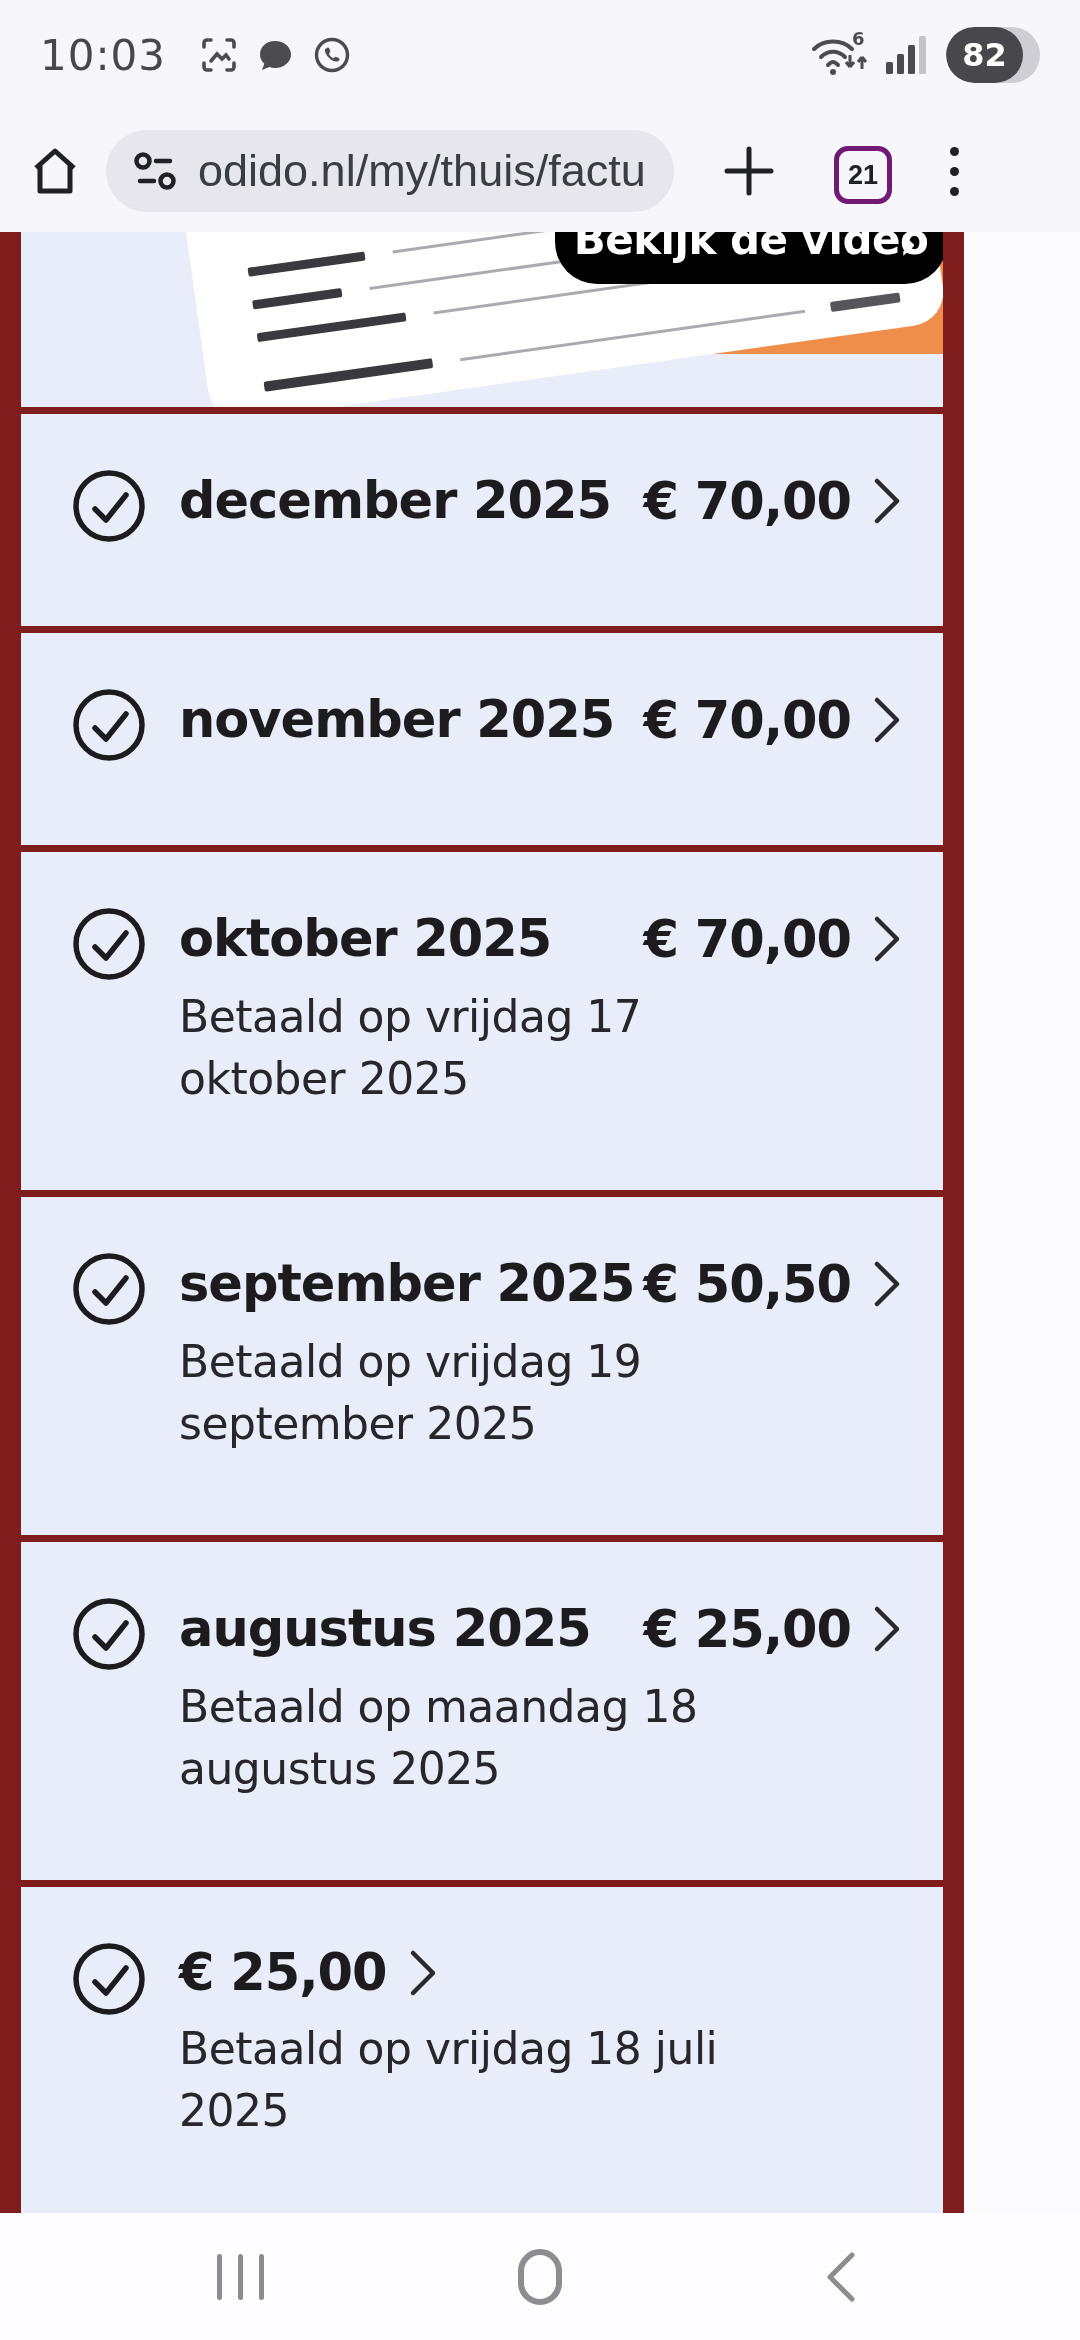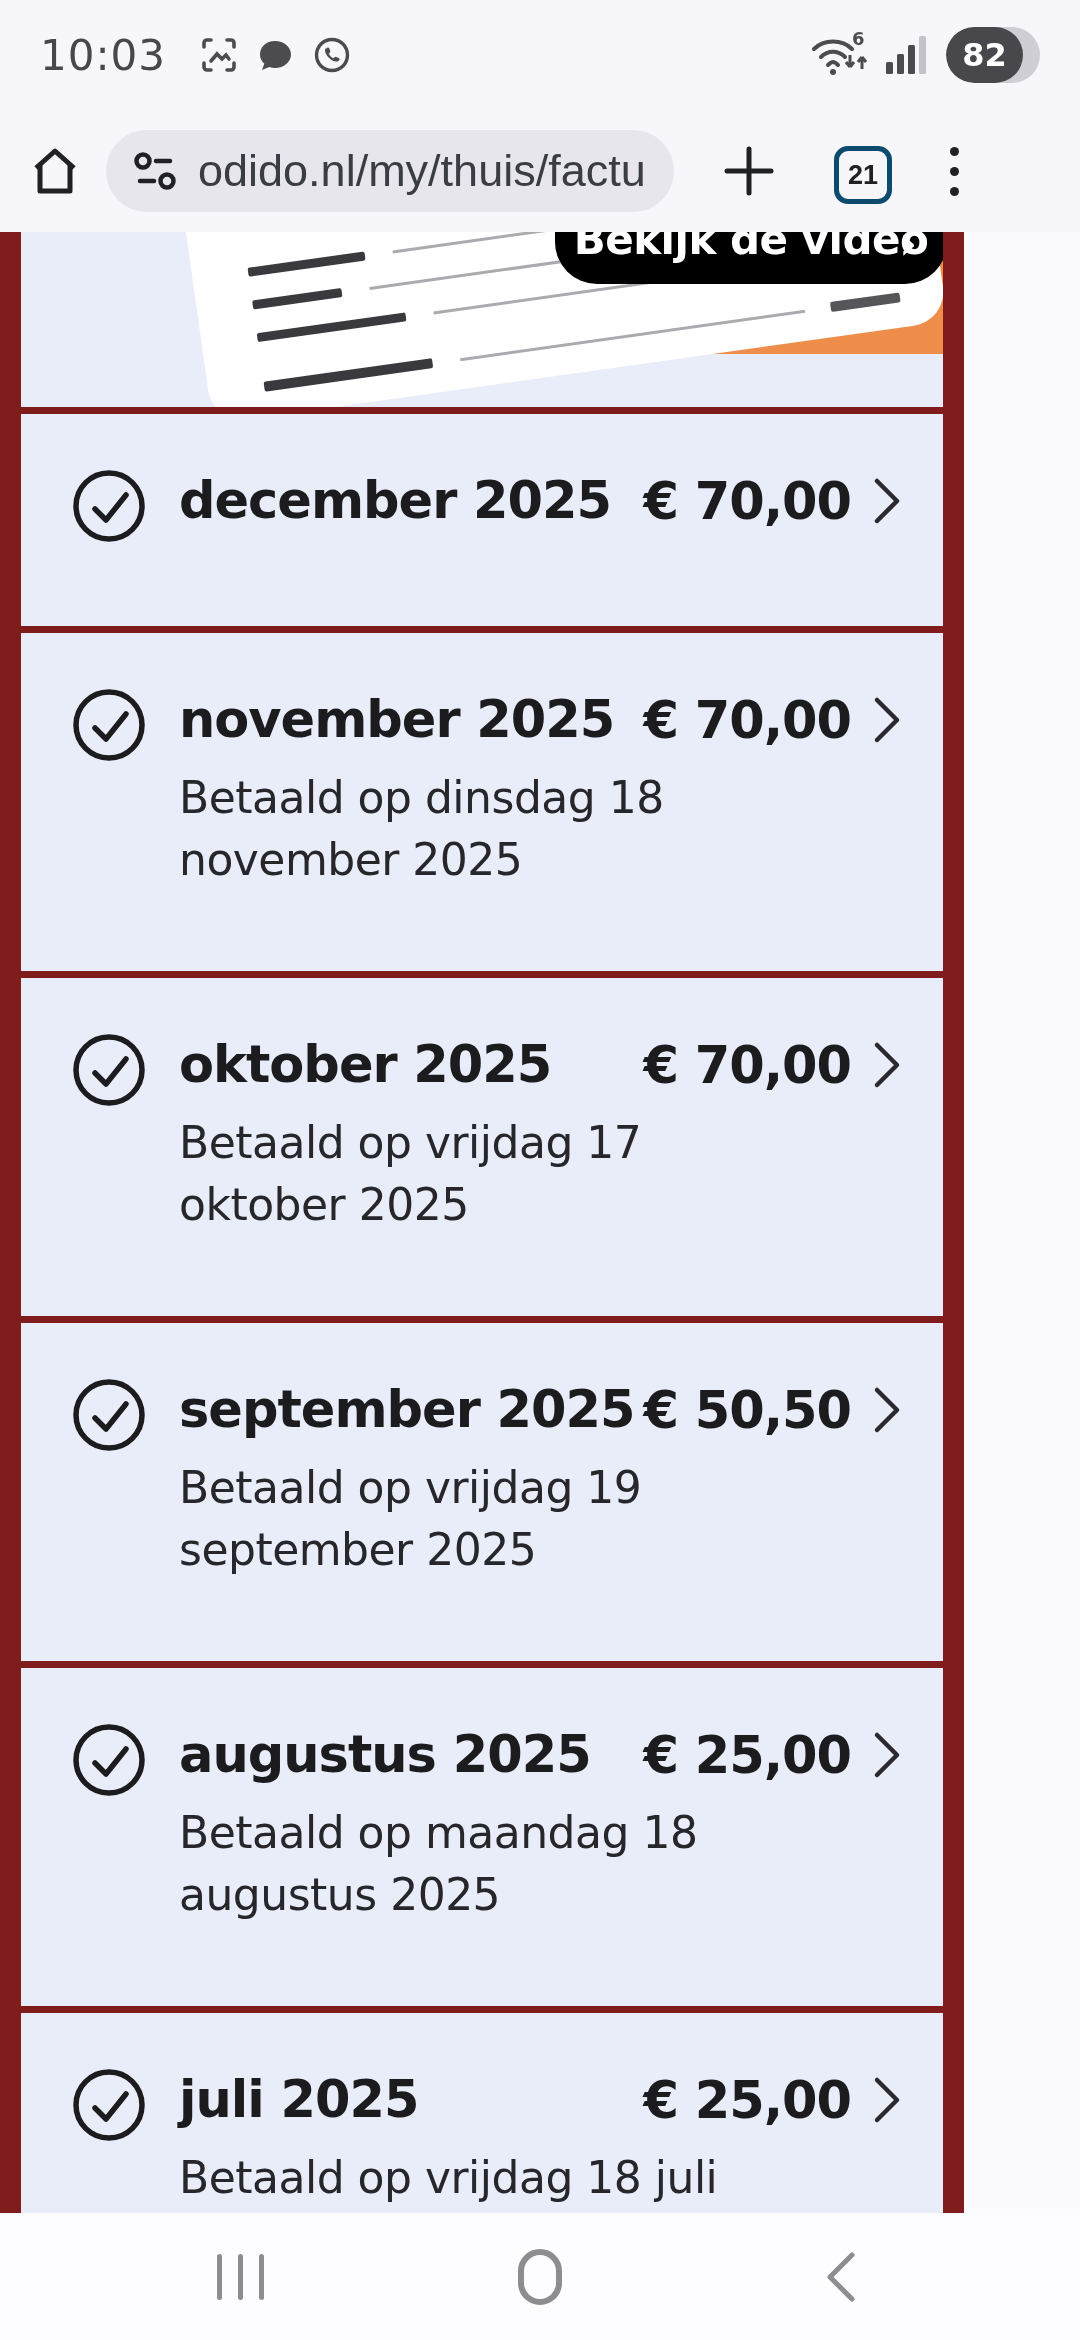--- a/index.html
+++ b/index.html
@@ -10,21 +10,21 @@
   .notif{display:flex;align-items:center;gap:18px;margin-left:34px;}
   .statusbar .grow{flex:1;}
   .sright{display:flex;align-items:center;gap:16px;}
   .battery{position:relative;width:94px;height:56px;border-radius:28px;background:#cfced4;overflow:hidden;}
   .battery .fill{position:absolute;left:0;top:0;bottom:0;background:#48484c;display:flex;align-items:center;justify-content:center;color:#fff;font-size:32px;font-weight:700;border-radius:28px;}
   
   .toolbar{position:absolute;top:110px;left:0;width:1080px;height:122px;background:#f7f6fa;display:flex;align-items:center;padding:0 26px;box-sizing:border-box;}
   .urlpill{height:82px;width:568px;background:#e7e6ec;border-radius:41px;display:flex;align-items:center;padding:0 26px;box-sizing:border-box;margin-left:22px;overflow:hidden;}
   .urltext{font-family:"Liberation Sans",sans-serif;font-size:45px;color:#3a3d42;margin-left:20px;white-space:nowrap;overflow:hidden;flex:1;}
   .tbicons{display:flex;align-items:center;gap:58px;margin-left:48px;}
-  .tabbox{width:48px;height:48px;border:5px solid #0c4a6e;border-radius:14px;display:flex;align-items:center;justify-content:center;font-size:27px;font-weight:700;color:#202124;font-family:"Liberation Sans",sans-serif;margin-top:8px;}
+  .tabbox{width:48px;height:48px;border:5px solid #701a75;border-radius:14px;display:flex;align-items:center;justify-content:center;font-size:27px;font-weight:700;color:#202124;font-family:"Liberation Sans",sans-serif;margin-top:8px;}
   .kebab{display:flex;flex-direction:column;gap:11px;}
   .kebab i{width:9px;height:9px;border-radius:50%;background:#202124;}
   
   .content{position:absolute;top:232px;left:0;width:964px;height:1981px;overflow:hidden;background:#7f1d1d;}
   .stack{display:flex;flex-direction:column;gap:7px;padding:0 21px;}
   .panel{background:#e9ecf9;}
   .promo{height:175px;position:relative;overflow:hidden;}
   .orange{position:absolute;left:640px;top:0;width:353px;height:122px;background:#ef8e4b;border-radius:0 0 44px 44px;z-index:1;}
   .paper{position:absolute;left:168px;top:-150px;width:742px;height:292px;background:#ffffff;border-radius:34px;transform:rotate(-8deg);z-index:2;box-sizing:border-box;padding:118px 44px 0 56px;}
   .pline{display:flex;align-items:center;margin-top:24px;}
@@ -179,21 +179,20 @@
       <path d="M26 43 L37 54 L57 29"></path>
     </svg>
     <div class="rowmain">
       <div class="rowtop">
         <span class="mtitle">november 2025</span>
         <span class="amount">€ 70,00</span>
         <svg class="chev" viewBox="0 0 32 52" fill="none" stroke="#2a2a2e" stroke-width="4.5" stroke-linecap="round" stroke-linejoin="round">
           <path d="M6 6 L26 26 L6 46"></path>
         </svg>
       </div>
-      <div class="paid">Betaald op dinsdag 18 november 2025</div>
     </div>
   </div>
 
   <div class="row">
     <svg class="check" viewBox="0 0 80 80" fill="none" stroke="#1c1c1e" stroke-width="5.5" stroke-linecap="round" stroke-linejoin="round">
       <circle cx="40" cy="40" r="33"></circle>
       <path d="M26 43 L37 54 L57 29"></path>
     </svg>
     <div class="rowmain">
       <div class="rowtop">
@@ -241,21 +240,20 @@
     </div>
   </div>
 
   <div class="row">
     <svg class="check" viewBox="0 0 80 80" fill="none" stroke="#1c1c1e" stroke-width="5.5" stroke-linecap="round" stroke-linejoin="round">
       <circle cx="40" cy="40" r="33"></circle>
       <path d="M26 43 L37 54 L57 29"></path>
     </svg>
     <div class="rowmain">
       <div class="rowtop">
-        <span class="mtitle">juli 2025</span>
         <span class="amount">€ 25,00</span>
         <svg class="chev" viewBox="0 0 32 52" fill="none" stroke="#2a2a2e" stroke-width="4.5" stroke-linecap="round" stroke-linejoin="round">
           <path d="M6 6 L26 26 L6 46"></path>
         </svg>
       </div>
       <div class="paid">Betaald op vrijdag 18 juli 2025</div>
     </div>
   </div>
 
 </div>

